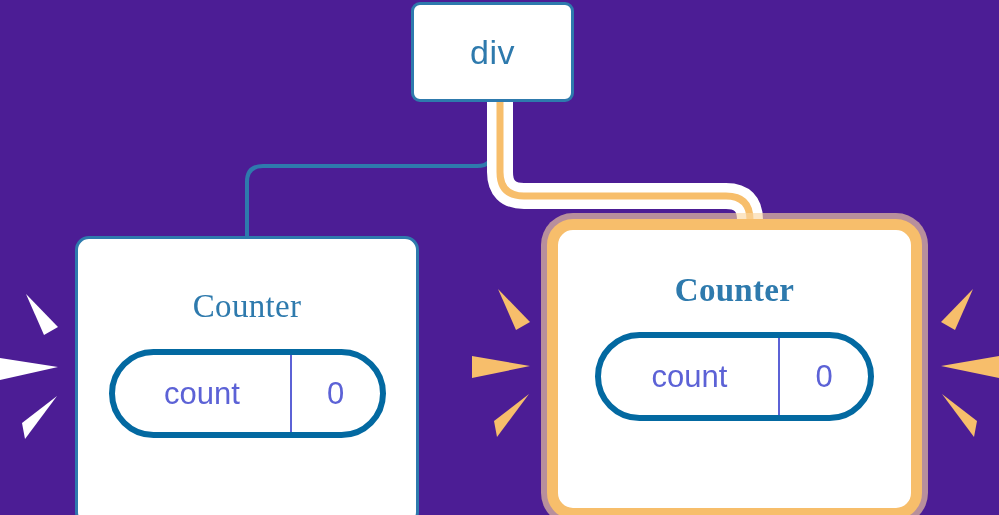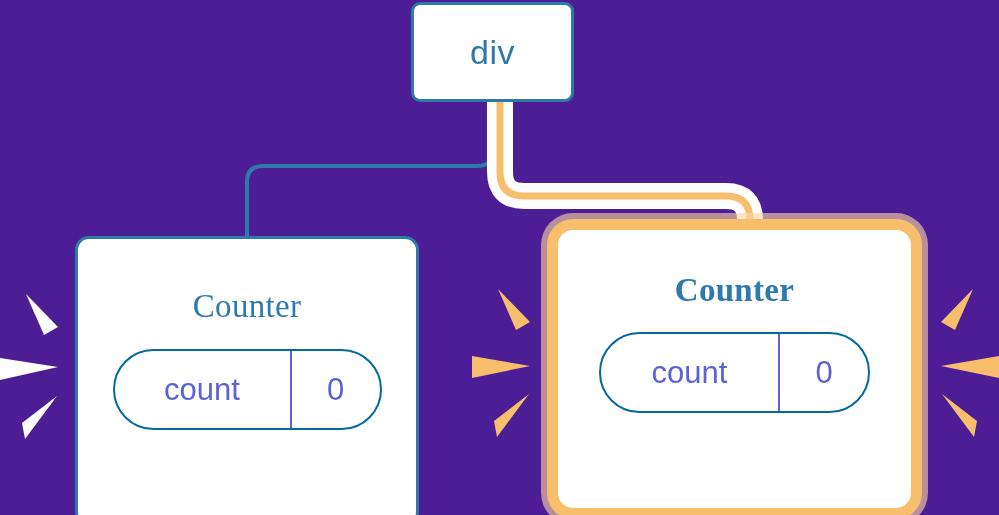--- a/index.html
+++ b/index.html
@@ -86,21 +86,21 @@
     letter-spacing: .3px;
     font-family: Liberation Serif, serif;
   }
   .node-left .box-title { font-weight: 400; }
   .node-right .box-title { font-weight: 700; margin-top: 42px; }
 
   
   .pill {
     display: flex;
     align-items: stretch;
-    border: 2px solid #0369a1;
+    border: 6px solid #0369a1;
     border-radius: 999px;
     height: 77px;
     overflow: hidden;
   }
   .node-left .pill { margin-top: 24px; width: 265px; }
   .node-right .pill { margin-top: 23px; width: 267px; }
 
   .pill-key, .pill-val {
     display: flex;
     align-items: center;

